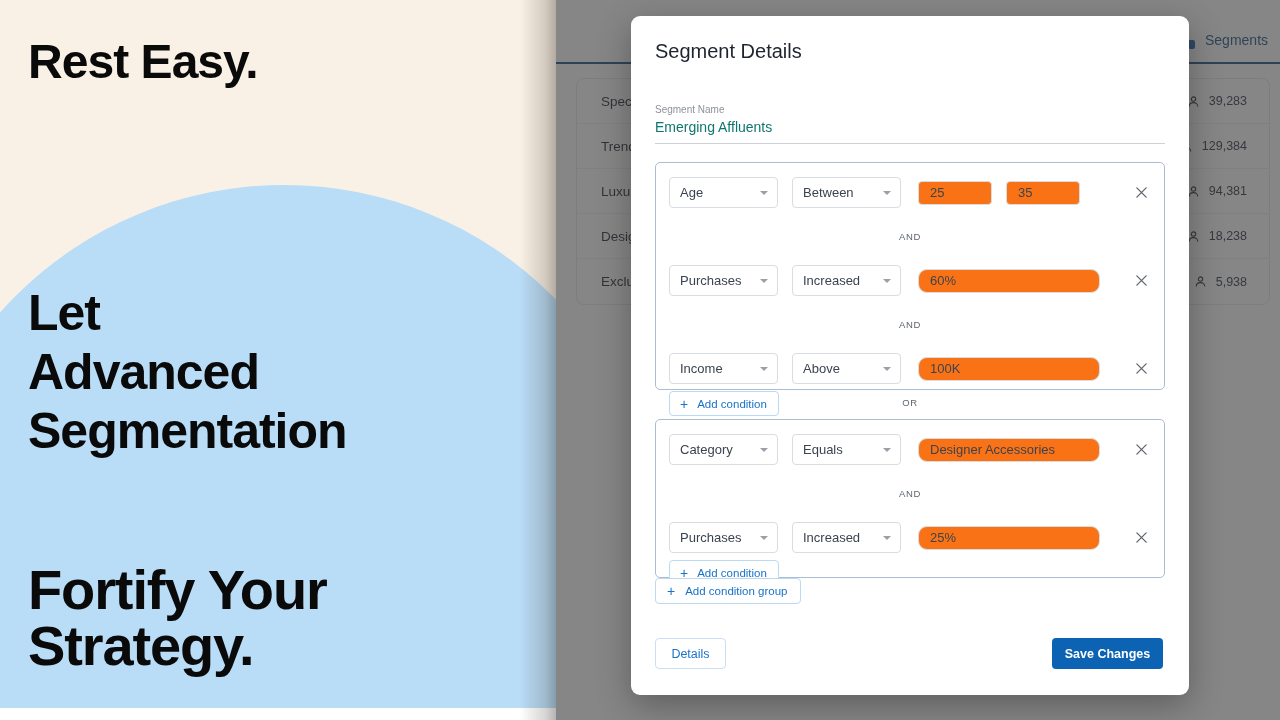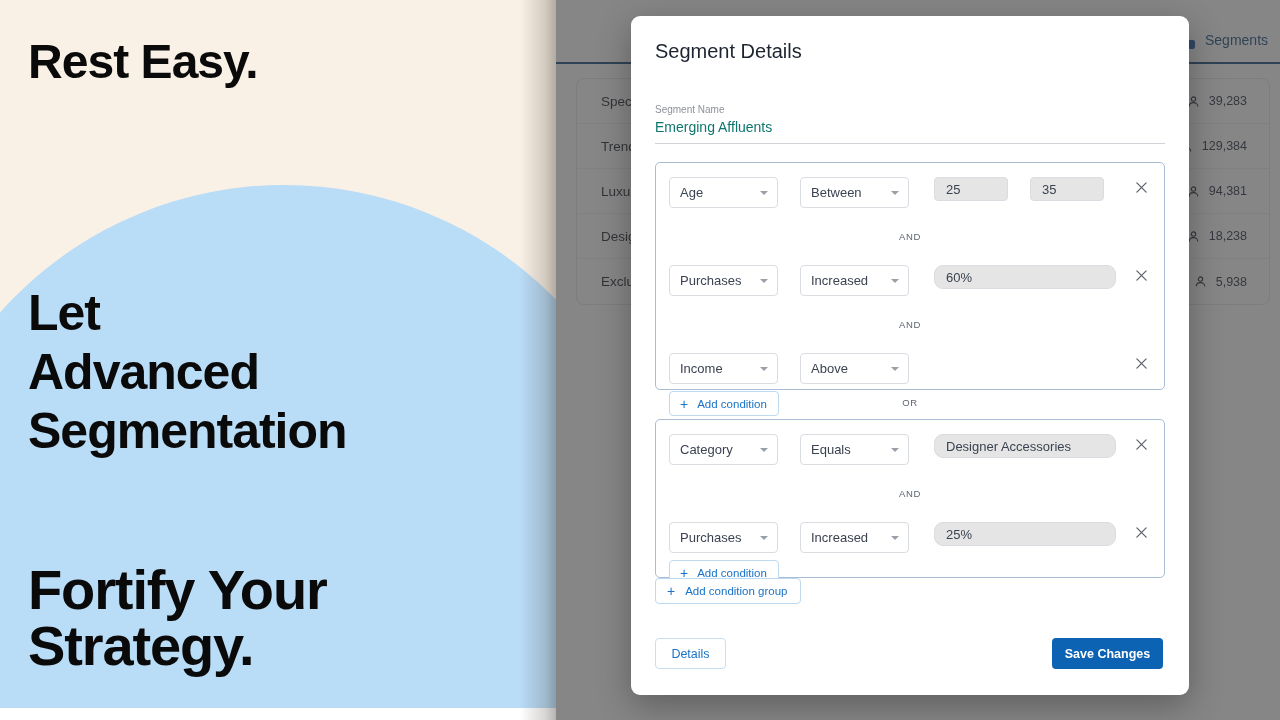--- a/index.html
+++ b/index.html
@@ -226,22 +226,23 @@
     border-radius: 5px;
     box-sizing: border-box;
     background: #ffffff;
     padding: 14px 13px 14px 13px;
   }
   #cond-group-0 { top: 146px; height: 228px; }
   #cond-group-1 { top: 403px; height: 159px; }
 
   .cond-row {
     display: flex;
+    align-items: center;
     height: 31px;
-    gap: 8px;
+    gap: 0;
   }
   .cond-row + .and-sep { margin: 15px; }
 
   .select-box {
     position: relative;
     height: 31px;
     border: 1px solid #d9dce0;
     border-radius: 4px;
     background: #ffffff;
     box-sizing: border-box;
@@ -262,21 +263,21 @@
     width: 0; height: 0;
     border-left: 4px solid transparent;
     border-right: 4px solid transparent;
     border-top: 4px solid #9aa0a8;
   }
 
   .text-box {
     height: 24px;
     border: 1px solid #d9dce0;
     border-radius: 4px;
-    background: #e5e5e5;
+    background: #f97316;
     box-sizing: border-box;
     display: flex;
     align-items: center;
     padding: 0 11px;
     font-size: 13px;
     color: #3b4350;
     font-family: "Liberation Sans", sans-serif;
   }
   .val-narrow { width: 74px; margin-right: 14px; }
   .val-narrow2 { width: 74px; }
@@ -520,20 +521,23 @@
 
       <div class="cond-row">
         <div class="select-box select-field">
           <span>Income</span>
           <span class="caret"></span>
         </div>
         <div class="select-box select-op">
           <span>Above</span>
           <span class="caret"></span>
         </div>
+        <div class="text-box val-wide">
+          <span>100K</span>
+        </div>
         <div class="remove-btn">
           <svg width="13" height="13" viewBox="0 0 14 14" stroke="#5f666e" stroke-width="1.4" stroke-linecap="round">
             <path d="M2 2 L12 12 M12 2 L2 12"></path>
           </svg>
         </div>
       </div>
 
       <div class="add-cond-btn">
         <span class="plus-icon">+</span>
         <span>Add condition</span>

